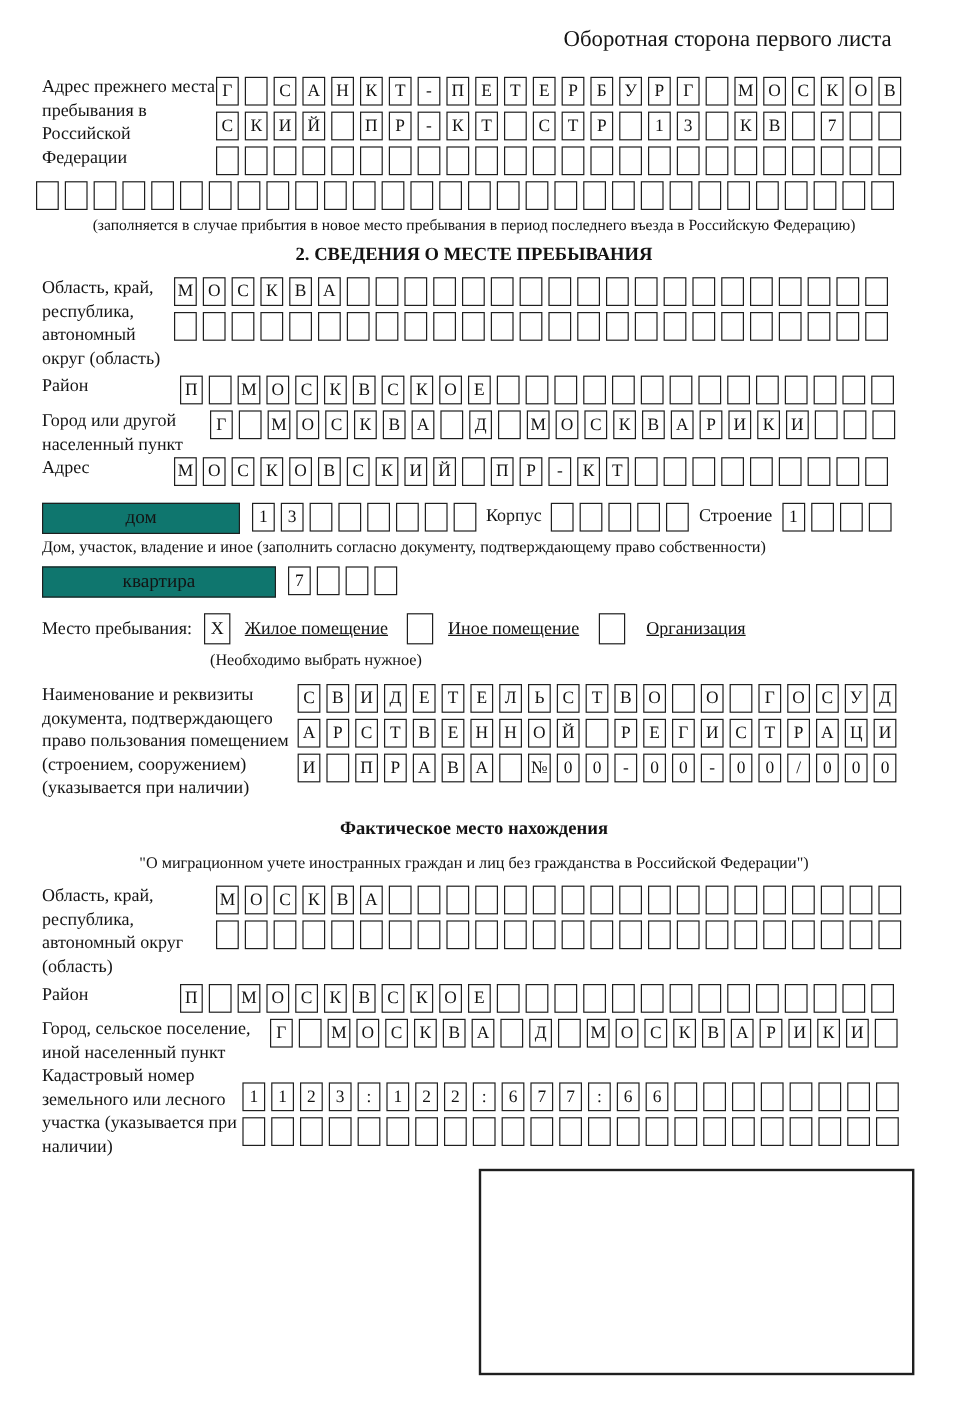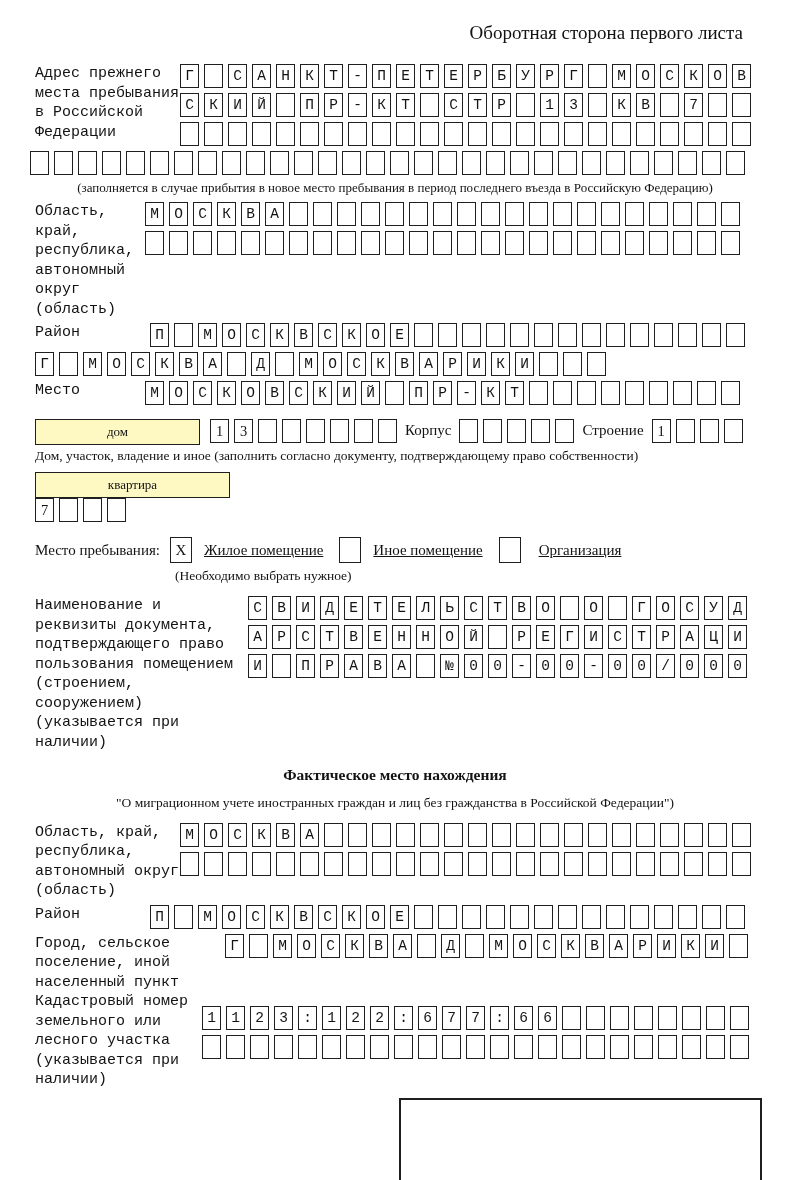--- a/index.html
+++ b/index.html
@@ -3,21 +3,21 @@
 <meta charset="utf-8">
 <style>
   html,body{margin:0;padding:0;background:#ffffff;}
   .page{
     width:800px;min-height:1180px;box-sizing:border-box;
     padding:22px 45px 20px 35px;
     font-family:"Liberation Serif","DejaVu Serif",serif;
     color:#131313;background:#ffffff;position:relative;
   }
   .header-note{text-align:right;font-size:19px;padding-right:12px;}
-  .flexrow{display:flex;align-items:flex-start;font-family:Liberation Mono, monospace;}
+  .flexrow{display:flex;align-items:flex-start;}
   .label{font-size:15px;line-height:1.3;flex-shrink:0;}
   .w145{width:145px}.w110{width:110px}.w115{width:115px}.w140{width:140px}
   .w213{width:213px}.w190{width:190px}.w167{width:167px}
   .rows{flex-grow:0;}
   .cells{display:flex;margin-bottom:5px;}
   .cell{
     flex:none;width:19px;height:24px;margin-right:5px;
     border:1.6px solid #1f1f1f;box-sizing:border-box;background:#fff;
     display:flex;align-items:center;justify-content:center;
     font-size:14.5px;line-height:1;
@@ -25,21 +25,21 @@
   .fullrow{margin-left:-5px;margin-top:0;}
   .center-note{text-align:center;font-size:13px;margin:2px 0 6px;}
   .sec-title{text-align:center;font-weight:bold;font-size:15.5px;margin:8px 0 9px;}
   .mt20{margin-top:20px;}
   .mt14{margin-top:14px;}
   .mt4{margin-top:4px;}
   .houserow{display:flex;align-items:flex-start;margin-top:9px;}
   .typebox{
     flex:none;height:26px;border:1.6px solid #1f1f1f;box-sizing:border-box;
     display:flex;align-items:center;justify-content:center;
-    font-size:13px;margin-right:10px;background:#fef9c3;
+    font-size:16px;margin-right:10px;background:#0f766e;
   }
   .tb165{width:165px}.tb195{width:195px}
   .inline-label{font-size:15px;margin:3px 8px 0 3px;flex:none;}
   .note-left{font-size:13.5px;margin:0 0 8px 0;}
   .stayrow{display:flex;align-items:center;font-size:15px;margin-top:10px;}
   .checkbox{
     flex:none;width:22px;height:26px;border:1.6px solid #1f1f1f;box-sizing:border-box;
     display:flex;align-items:center;justify-content:center;font-size:15px;
     margin:0 12px 0 10px;background:#fff;
   }
@@ -167,20 +167,21 @@
       <span class="cell">&nbsp;</span>
       <span class="cell">&nbsp;</span>
       <span class="cell">&nbsp;</span>
       <span class="cell">&nbsp;</span>
       <span class="cell">&nbsp;</span>
       <span class="cell">&nbsp;</span>
       <span class="cell">&nbsp;</span>
     </div>
   <div class="center-note">(заполняется в случае прибытия в новое место пребывания в период последнего въезда в Российскую Федерацию)</div>
 
+  <div class="sec-title">2. СВЕДЕНИЯ О МЕСТЕ ПРЕБЫВАНИЯ</div>
 
   <div class="flexrow">
     <div class="label w110">Область, край, республика, автономный округ (область)</div>
     <div class="rows">
       <div class="cells">
           <span class="cell">М</span>
           <span class="cell">О</span>
           <span class="cell">С</span>
           <span class="cell">К</span>
           <span class="cell">В</span>
@@ -260,20 +261,21 @@
         <span class="cell">&nbsp;</span>
         <span class="cell">&nbsp;</span>
         <span class="cell">&nbsp;</span>
         <span class="cell">&nbsp;</span>
         <span class="cell">&nbsp;</span>
         <span class="cell">&nbsp;</span>
       </div>
   </div>
 
   <div class="flexrow">
+    <div class="label w140">Город или другой населенный пункт</div>
     <div class="cells">
         <span class="cell">Г</span>
         <span class="cell"> </span>
         <span class="cell">М</span>
         <span class="cell">О</span>
         <span class="cell">С</span>
         <span class="cell">К</span>
         <span class="cell">В</span>
         <span class="cell">А</span>
         <span class="cell"> </span>
@@ -289,21 +291,21 @@
         <span class="cell">И</span>
         <span class="cell">К</span>
         <span class="cell">И</span>
         <span class="cell">&nbsp;</span>
         <span class="cell">&nbsp;</span>
         <span class="cell">&nbsp;</span>
       </div>
   </div>
 
   <div class="flexrow">
-    <div class="label w110">Место</div>
+    <div class="label w110">Адрес</div>
     <div class="cells">
         <span class="cell">М</span>
         <span class="cell">О</span>
         <span class="cell">С</span>
         <span class="cell">К</span>
         <span class="cell">О</span>
         <span class="cell">В</span>
         <span class="cell">С</span>
         <span class="cell">К</span>
         <span class="cell">И</span>
@@ -349,21 +351,21 @@
     <div class="inline-label">Строение</div>
     <div class="cells">
         <span class="cell">1</span>
         <span class="cell">&nbsp;</span>
         <span class="cell">&nbsp;</span>
         <span class="cell">&nbsp;</span>
       </div>
   </div>
   <div class="note-left">Дом, участок, владение и иное (заполнить согласно документу, подтверждающему право собственности)</div>
 
-  <div class="houserow" style="margin-top:2px;flex-direction:column;">
+  <div class="houserow" style="margin-top:2px;">
     <div class="typebox tb195">квартира</div>
     <div class="cells">
         <span class="cell">7</span>
         <span class="cell">&nbsp;</span>
         <span class="cell">&nbsp;</span>
         <span class="cell">&nbsp;</span>
       </div>
   </div>
 
   <div class="stayrow">

